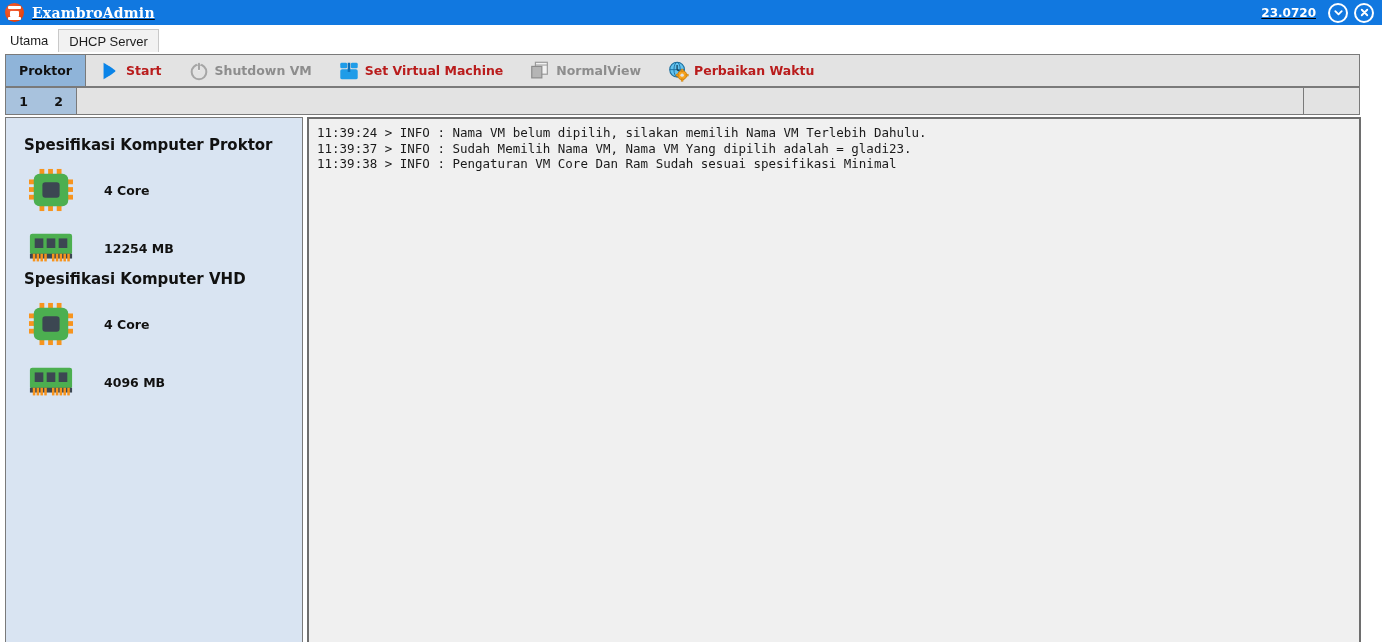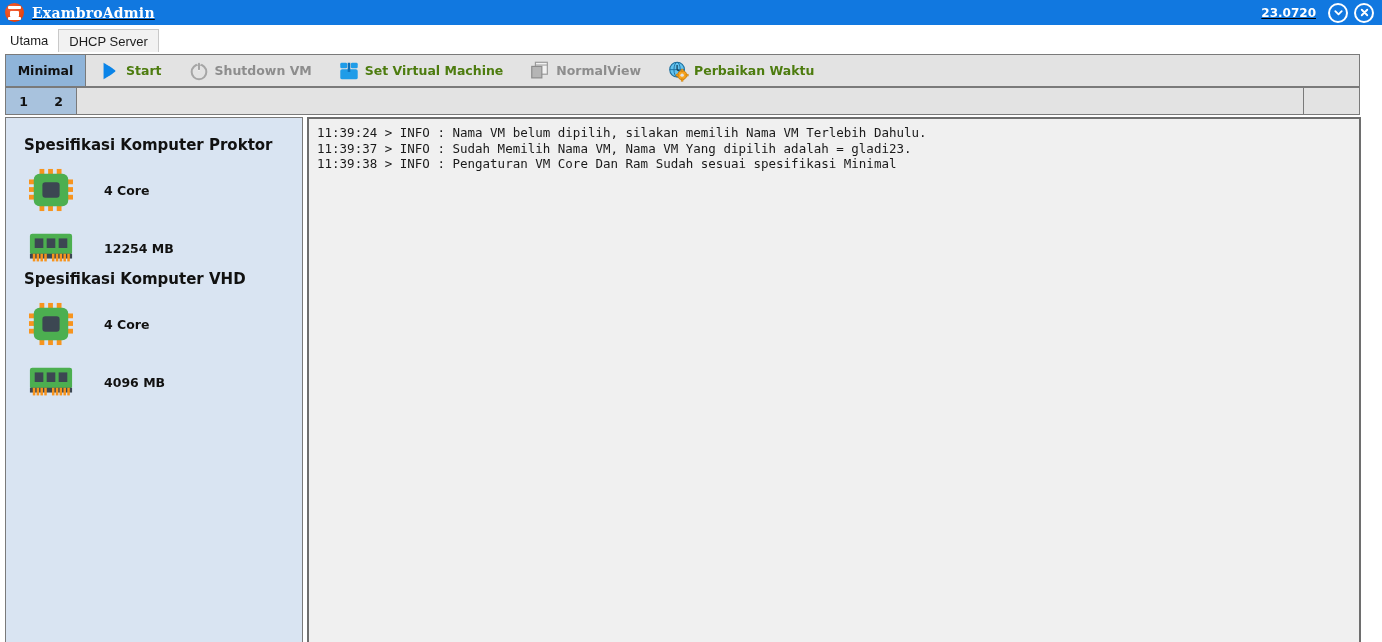--- a/index.html
+++ b/index.html
@@ -89,21 +89,21 @@
     width: 80px;
     background: #8fb4d9;
     border-right: 1px solid #7a7a7a;
     display: flex; align-items: center; justify-content: center;
     font-size: 12.5px; font-weight: bold; color: #111; cursor: pointer;
     font-family: "DejaVu Sans", sans-serif;
   }
   .tb-item {
     display: flex; align-items: center; gap: 5px;
     padding: 0 13px; cursor: pointer;
-    font-size: 12.5px; font-weight: bold; color: #4d7c0f;
+    font-size: 12.5px; font-weight: bold; color: #b91c1c;
     font-family: "DejaVu Sans", sans-serif;
     white-space: nowrap;
   }
   .tb-item.disabled { color: #8d8d8d; cursor: default; }
   .tb-ico { width: 22px; height: 22px; flex: none; display: block; }
 
   
   .numstrip {
     position: absolute; left: 5px; top: 87px;
     width: 1355px; height: 28px;
@@ -194,21 +194,21 @@
     <span>Utama</span>
   </div>
   <div class="toptab inactive">
     <span>DHCP Server</span>
   </div>
 </div>
 
 <div class="toolbar">
 
   <div class="settings-btn">
-    <span>Minimal</span>
+    <span>Proktor</span>
   </div>
 
   <div class="tb-item">
     <svg class="tb-ico" viewBox="0 0 24 24">
       <path d="M5 3 C5 3 18 10.5 18 12 C18 13.5 5 21 5 21 Z" fill="#0a84e8"></path>
     </svg>
     <span>Start</span>
   </div>
 
   <div class="tb-item disabled">

